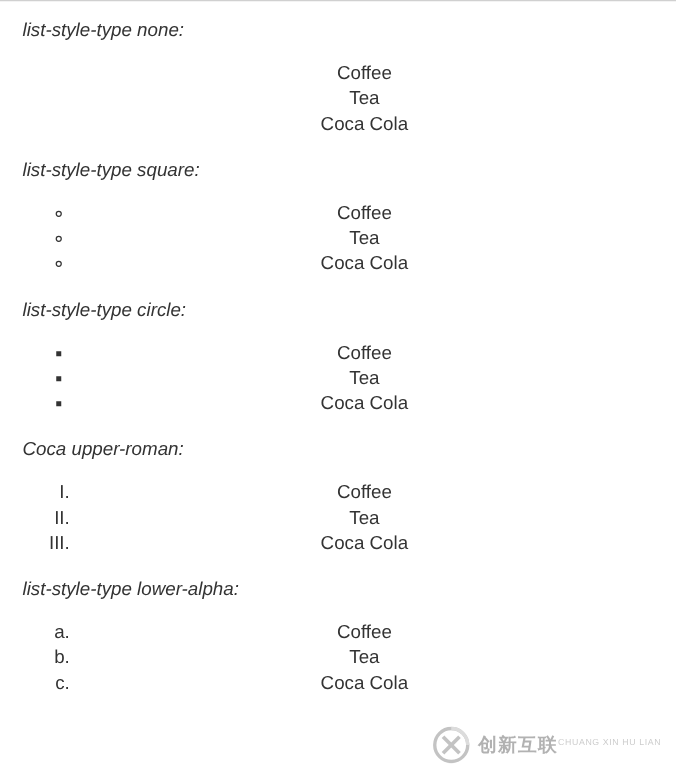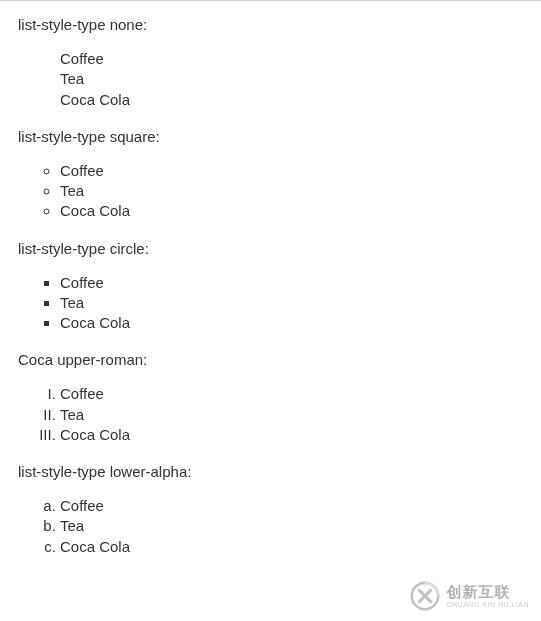--- a/index.html
+++ b/index.html
@@ -13,24 +13,26 @@
       font-family: -apple-system, "Segoe UI", "Microsoft YaHei", Arial, sans-serif;
       font-size: 15px;
       color: #333;
       background: #fff;
       position: relative;
       padding: 14px 18px;
     }
     .section-label {
       margin-top: 2px;
       margin-bottom: 16px;
+      font-style: italic;
     }
     .list {
       padding-left: 42px;
       margin-bottom: 18px;
+      text-align: center;
     }
     .list li {
       line-height: 1.35;
     }
     .none { list-style-type: none; }
     .circle { list-style-type: circle; }
     .square { list-style-type: square; }
     .upper-roman { list-style-type: upper-roman; }
     .lower-alpha { list-style-type: lower-alpha; }
 
@@ -49,23 +51,24 @@
       width: 30px;
       height: 30px;
       position: relative;
     }
     .watermark-logo svg {
       width: 100%;
       height: 100%;
     }
     .watermark-text {
       display: flex;
-      flex-direction: column;
+      flex-direction: row;
       justify-content: center;
       line-height: 1;
+      text-align: right;
     }
     .watermark-cn {
       font-size: 15px;
       font-weight: 600;
       color: #666;
       letter-spacing: 1px;
     }
     .watermark-en {
       font-size: 7px;
       color: #999;

